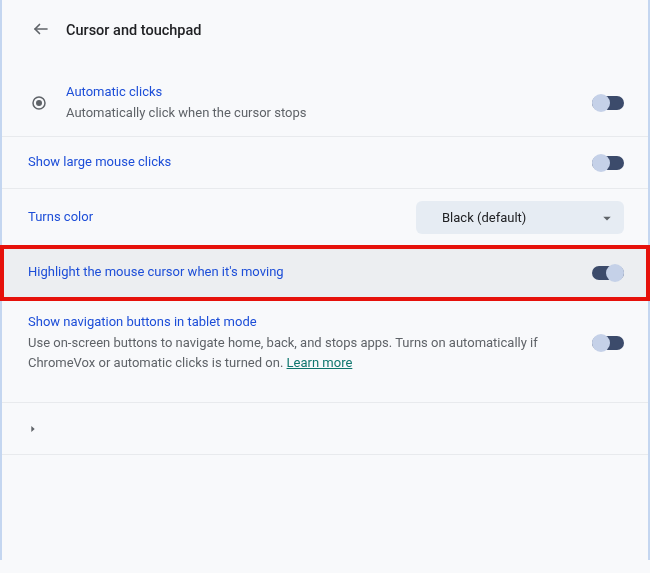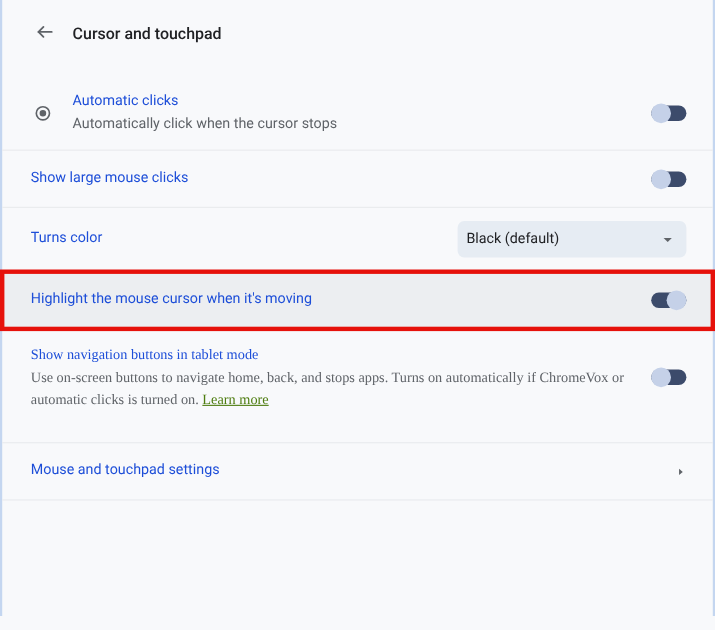--- a/index.html
+++ b/index.html
@@ -59,21 +59,21 @@
       color: #1d4ed8;
       line-height: 1.45;
     }
     .row-sub {
       font-size: 13px;
       color: #5f6368;
       line-height: 1.5;
       margin-top: 1px;
     }
     .learn-more {
-      color: #4d7c0f;
+      color: #0f766e;
       text-decoration: underline;
       cursor: pointer;
     }
     .toggle {
       position: relative;
       width: 32px;
       height: 14px;
       border-radius: 8px;
       background: #3c4b6b;
       flex-shrink: 0;
@@ -87,21 +87,21 @@
       height: 18px;
       border-radius: 50%;
       background: #c5d1e8;
       transition: left .15s;
     }
     .toggle.on::after { left: 14px; }
     .select {
       background: #e6ecf3;
       border: none;
       border-radius: 6px;
-      padding: 9px 34px 9px 8px;
+      padding: 9px 34px 9px 26px;
       font-size: 13px;
       color: #202124;
       position: relative;
       width: 208px;
       display: flex;
       align-items: center;
       justify-content: space-between;
       cursor: pointer;
     }
     .select .caret {
@@ -175,34 +175,31 @@
       </div>
     </div>
 
     <div class="row highlighted">
       <div class="row-main">
         <div class="row-label">Highlight the mouse cursor when it's moving</div>
       </div>
       <div class="toggle on"></div>
     </div>
 
-    <div class="row" style="align-items:center;padding-top:14px;padding-bottom:30px;font-family:Liberation Serif, serif;">
+    <div class="row" style="align-items:center;padding-top:14px;padding-bottom:30px;">
       <div class="row-main">
         <div class="row-label">Show navigation buttons in tablet mode</div>
         <div class="row-sub">
           <span>Use on-screen buttons to navigate home, back, and stops apps. Turns on automatically if ChromeVox or automatic clicks is turned on. </span><a class="learn-more">Learn more</a>
         </div>
       </div>
       <div class="toggle"></div>
     </div>
 
     <div class="row">
-      <div class="row-main">
-        <div class="row-label">Mouse and touchpad settings</div>
-      </div>
       <span class="chevron-right">
         <svg width="10" height="10" viewBox="0 0 24 24" fill="currentColor">
             <path d="M8 5l8 7-8 7z"></path>
           </svg>
       </span>
     </div>
 
   </div>
 </div>
 

